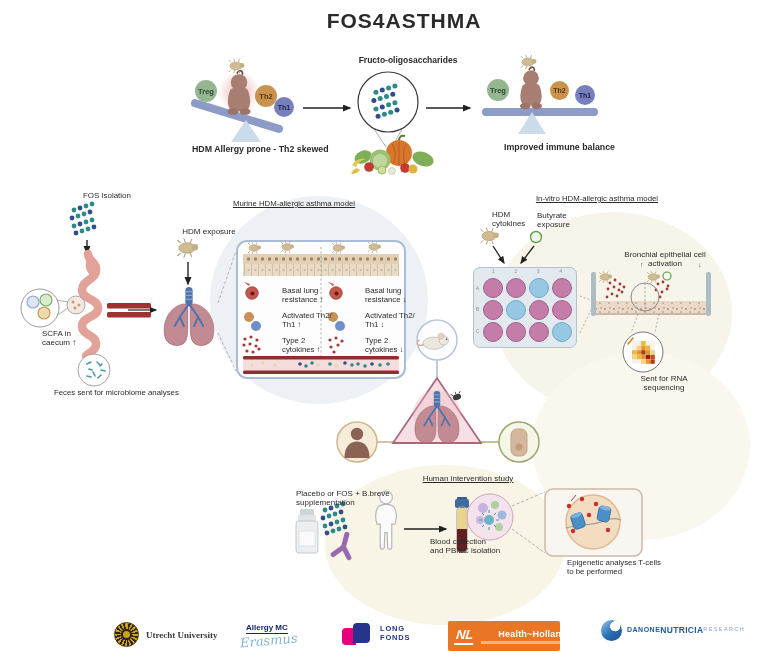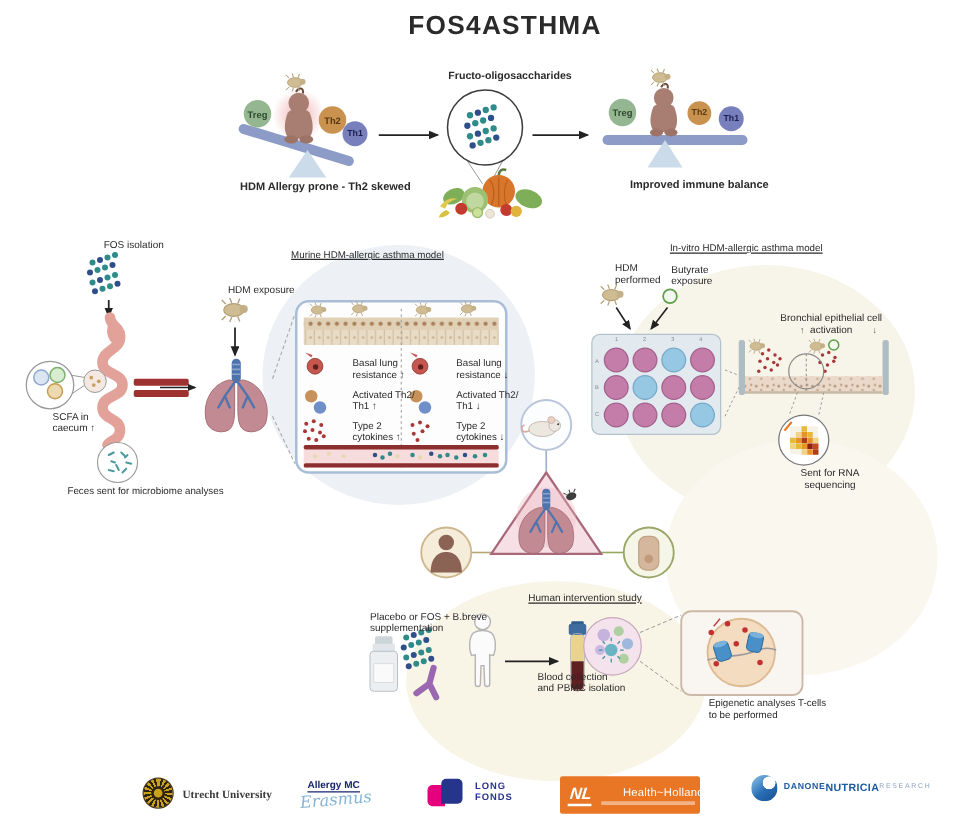--- a/index.html
+++ b/index.html
@@ -40,21 +40,21 @@
   #lfMarks{position:relative;width:32px;height:26px;}
   #lfPink{position:absolute;left:0;top:7px;width:14px;height:17px;background:#e5007d;border-radius:4px 4px 0 4px;}
   #lfBlue{position:absolute;left:11px;top:2px;width:17px;height:20px;background:#27348b;border-radius:4px 4px 4px 0;}
   #lfText{white-space:pre-line;font-weight:bold;font-size:7.5px;letter-spacing:.8px;color:#27348b;
           line-height:1.15;margin-left:6px;}
   #hhBox{width:112px;height:30px;background:#e87625;border-radius:2px;display:flex;align-items:center;
          padding:0 7px;box-sizing:border-box;}
   #hhNL{color:#fff;font-weight:bold;font-style:italic;font-size:13px;border-bottom:2.5px solid #fff;
         padding:0 1px 1px 1px;transform:skewX(-6deg);}
   #hhRight{display:flex;flex-direction:column;margin-left:7px;}
-  #hhText{color:#fff;font-size:9px;font-weight:normal;letter-spacing:.2px;padding-left:17px;}
+  #hhText{color:#fff;font-size:9px;font-weight:bold;letter-spacing:.2px;padding-left:17px;}
   #hhTag{height:3px;width:92%;background:rgba(255,255,255,.45);margin-top:2px;}
   #dnGlobe{width:21px;height:21px;border-radius:50%;
      background:radial-gradient(circle at 68% 30%,#ffffff 0 24%,rgba(255,255,255,0) 26%),
                 linear-gradient(140deg,#8ec8ec 0%,#2a6db4 55%,#174f92 100%);}
   #dnText{display:flex;flex-direction:row;line-height:1.1;margin-left:5px;}
   #dnDanone{font-size:7px;font-weight:bold;color:#1a5aa0;letter-spacing:.5px;}
   #dnNutricia{font-size:8.5px;font-weight:bold;color:#1a5aa0;letter-spacing:.3px;}
   #dnResearch{font-size:5.5px;color:#8aa0c4;letter-spacing:1.4px;}
 </style>
 </head>
@@ -464,21 +464,21 @@
 cytokines ↑</div>
   <div class="t" style="left:345px;top:286px;width:54px;font-size:7.8px;">Basal lung
 resistance ↓</div>
   <div class="t" style="left:345px;top:311px;width:58px;font-size:7.8px;">Activated Th2/
 Th1 ↓</div>
   <div class="t" style="left:345px;top:336px;width:54px;font-size:7.8px;">Type 2
 cytokines ↓</div>
 
   <div class="t c u nw" style="left:512px;top:194px;width:130px;font-size:7.8px;">In-vitro HDM-allergic asthma model</div>
   <div class="t" style="left:472px;top:210px;width:44px;font-size:8px;">HDM
-performed</div>
+cytokines</div>
   <div class="t" style="left:517px;top:211px;width:46px;font-size:8px;">Butyrate
 exposure</div>
   <div class="t c" style="left:598px;top:250px;width:94px;font-size:8px;">Bronchial epithelial cell
 activation</div>
   <div class="t" style="left:620px;top:261px;width:10px;font-size:7px;color:#555;">↑</div>
   <div class="t" style="left:678px;top:261px;width:10px;font-size:7px;color:#555;">↓</div>
   <div class="t c" style="left:612px;top:374px;width:64px;font-size:8px;">Sent for RNA
 sequencing</div>
 
   <div id="plate">

